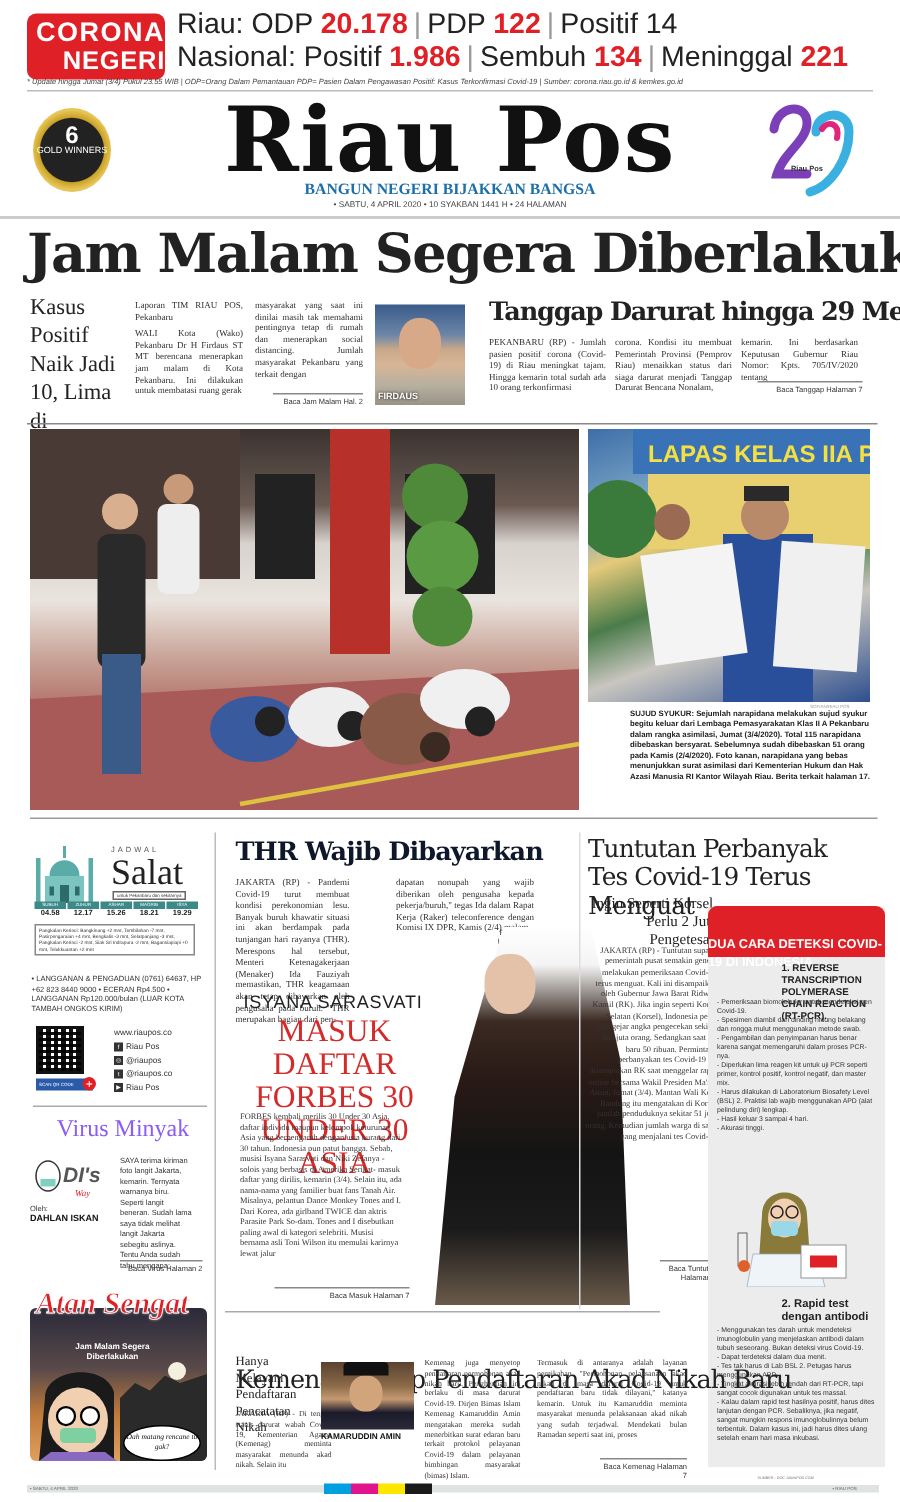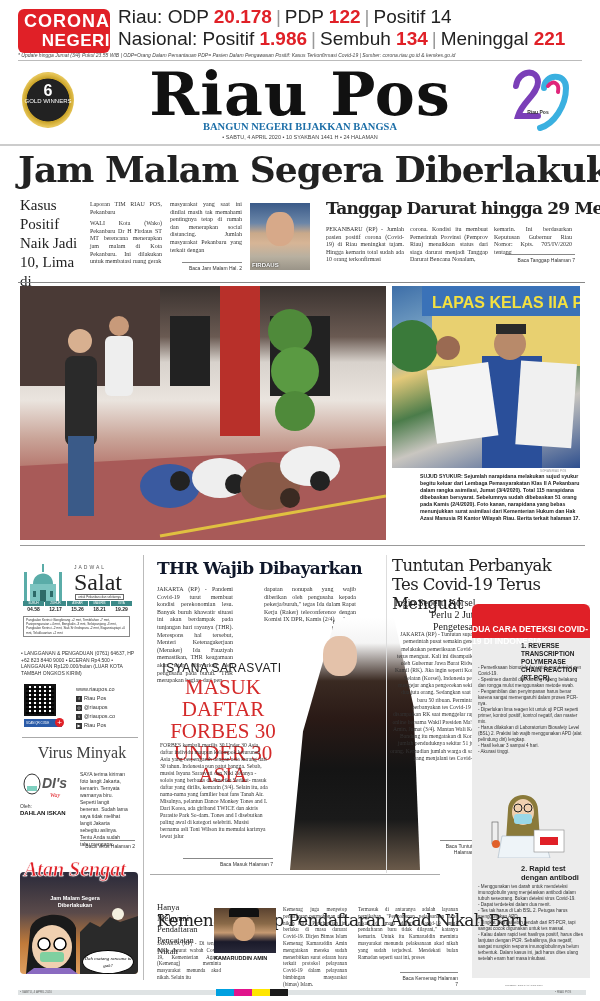--- a/index.html
+++ b/index.html
@@ -55,21 +55,21 @@
   #subscription-info { left: 21px; top: 650px; width: 120px; font-family: "Liberation Sans", sans-serif; font-size: 5px; line-height: 6.5px; color: #333; }
   #qr-code { left: 24px; top: 684px; width: 32px; height: 32px; background:
      repeating-linear-gradient(90deg, #111 0 3px, #fff 3px 5px),
      repeating-linear-gradient(0deg, #111 0 2px, #fff 2px 4px); background-blend-mode: multiply; border: 2px solid #111; }
   #qr-badge { left: 24px; top: 719px; width: 38px; height: 8px; background: #2a5ba8; color: #fff; font-family: "Liberation Sans", sans-serif; font-size: 3px; line-height: 8px; padding-left: 2px; }
   #qr-badge-plus { left: 55px; top: 718px; width: 9px; height: 9px; border-radius: 50%; background: #e02027; color: #fff; font-size: 8px; line-height: 9px; text-align: center; font-family: "Liberation Sans", sans-serif; }
   .social { left: 76px; font-family: "Liberation Sans", sans-serif; font-size: 5.5px; color: #333; white-space: nowrap; }
   .social .ic { display: inline-block; width: 6px; height: 6px; background: #333; color: #fff; font-size: 4px; line-height: 6px; text-align: center; margin-right: 2px; vertical-align: middle; }
   #left-rule-1 { left: 22px; top: 737px; width: 116px; height: 1px; background: #aaa; }
   #col-vrule { left: 143px; top: 555px; width: 1px; height: 425px; background: #bbb; }
-  #virus-title { left: 20px; top: 744px; width: 124px; text-align: center; font-family: "Liberation Serif", serif; font-size: 16px; color: #404040; }
+  #virus-title { left: 20px; top: 744px; width: 124px; text-align: center; font-family: "Liberation Serif", serif; font-size: 16px; color: #8b5cf6; }
   #dis-logo { left: 22px; top: 770px; width: 48px; height: 30px; }
   #dis-author-label { left: 20px; top: 803px; font-family: "Liberation Sans", sans-serif; font-size: 5px; line-height: 7px; color: #333; }
   #dis-author-label b { display: block; font-size: 6px; color: #111; }
   #virus-body { left: 80px; top: 771px; width: 50px; font-family: "Liberation Sans", sans-serif; font-size: 5px; line-height: 7px; color: #333; }
   #virus-baca { left: 80px; top: 840px; width: 55px; }
   #cartoon { left: 20px; top: 872px; width: 118px; height: 102px; background: linear-gradient(180deg, #2a2a3a 0%, #5a4a4a 40%, #c07a3a 70%, #e0a060 100%); border-radius: 4px; overflow: hidden; }
   #cartoon-title { left: 24px; top: 858px; font-family: "Liberation Serif", serif; font-style: italic; font-weight: bold; font-size: 20px; color: #e02027; -webkit-text-stroke: 0.6px #fff; text-shadow: 0 0 2px #fff; }
   #cartoon-caption { left: 40px; top: 895px; width: 70px; text-align: center; font-family: "Liberation Sans", sans-serif; font-weight: bold; font-size: 5.5px; line-height: 7px; color: #fff; }
   #cartoon-bubble { left: 82px; top: 950px; width: 52px; height: 24px; border-radius: 50%; background: #fff; border: 1px solid #000; font-family: "Liberation Serif", serif; font-style: italic; font-size: 5px; line-height: 7px; text-align: center; padding-top: 4px; color: #111; }
   #cartoon-moon { left: 112px; top: 908px; width: 12px; height: 12px; border-radius: 50%; background: #f4f0e0; }

